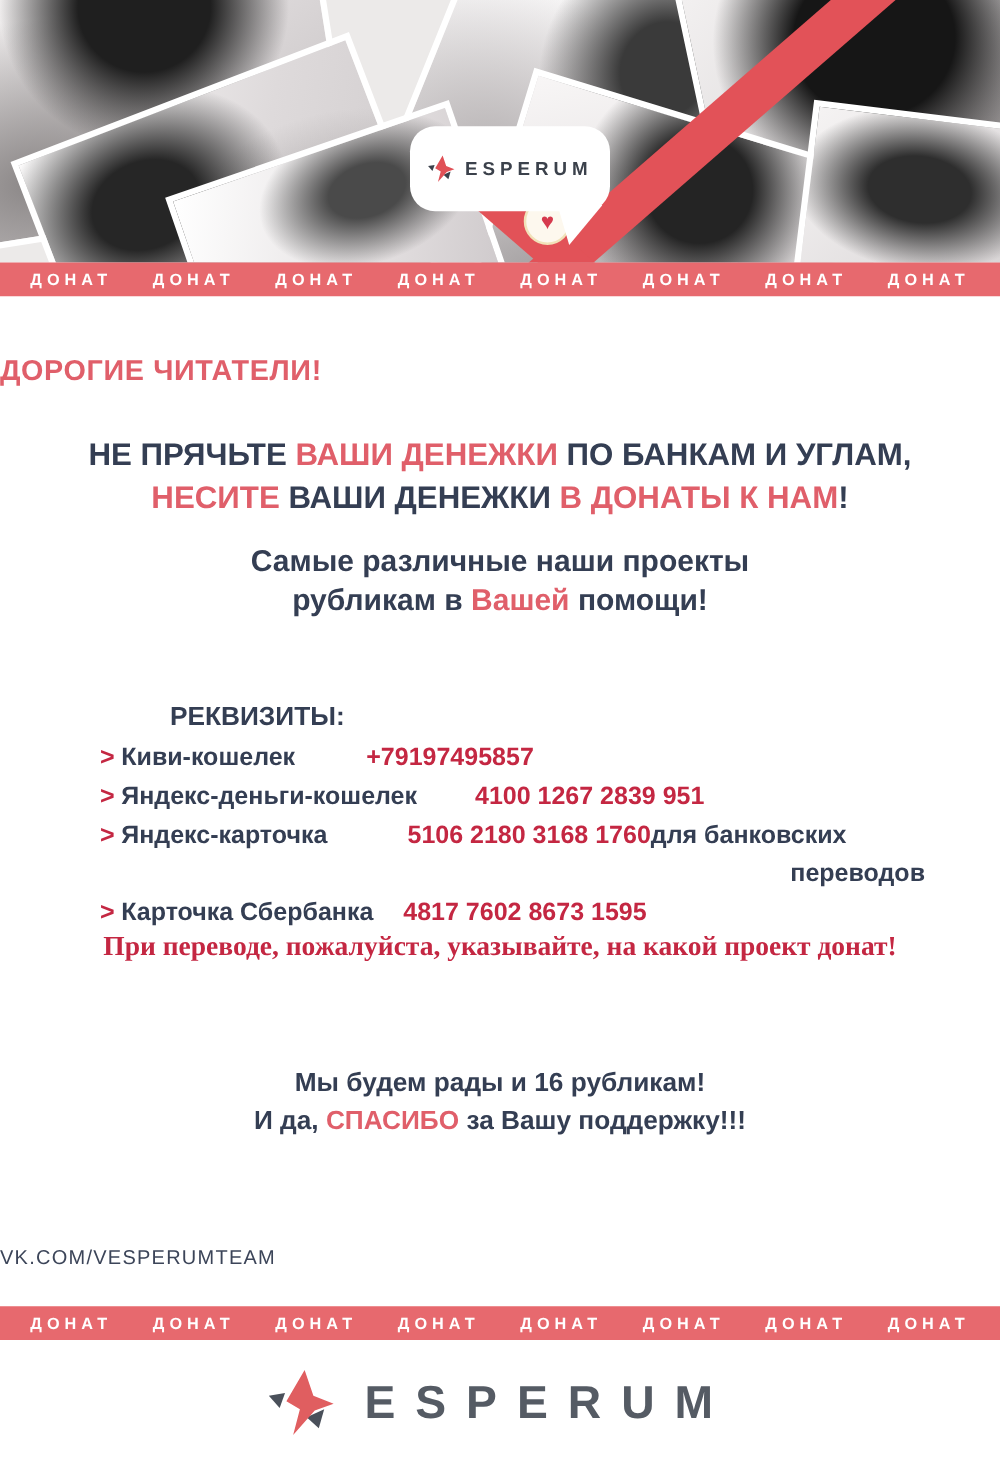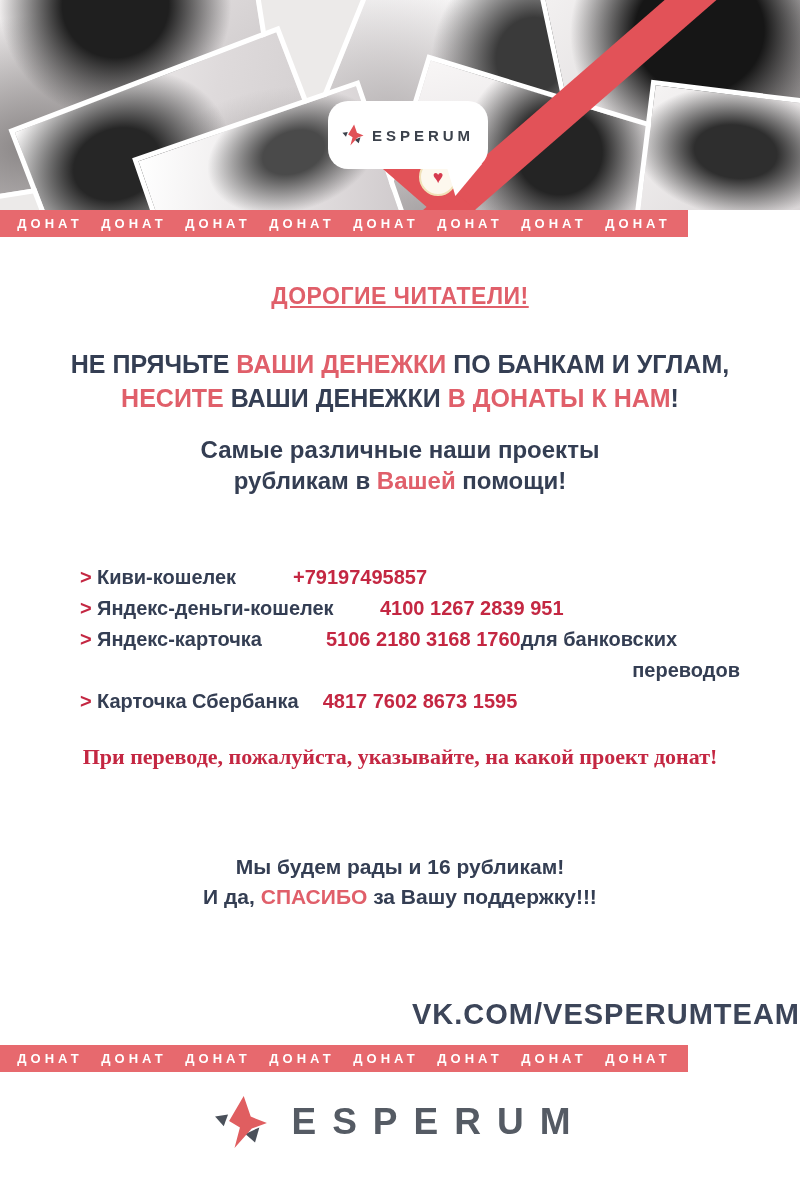--- a/index.html
+++ b/index.html
@@ -44,32 +44,32 @@
         background:#fdf8ee; border:2px solid #f1e2b9; display:flex; align-items:center; justify-content:center;
         color:#d63a4e; font-size:18px; line-height:1; }
 
   .bubble { position:absolute; left:328px; top:101px; width:160px; height:68px; background:#ffffff;
         border-radius:20px; display:flex; align-items:center; justify-content:center; gap:8px; z-index:5; }
   .bubble-tail { position:absolute; left:446px; top:164px; width:36px; height:32px; background:#ffffff;
         clip-path:polygon(0 0,100% 0,26% 100%); z-index:4; }
   .bubble-logo-text { font-size:15px; font-weight:bold; letter-spacing:4px; color:#3b414b; }
 
   
-  .banner { position:absolute; left:0; width:688px; height:27px; background:#e7696e;
+  .banner { position:absolute; left:0; width:800px; height:27px; background:#e7696e;
         display:flex; align-items:center; justify-content:space-around; padding:0 8px; }
   .banner-top { top:210px; }
   .banner-bottom { top:1045px; }
   .banner span { color:#ffffff; font-weight:bold; font-size:13px; letter-spacing:4px; }
 
   
   .pink { color:#e05f6a; }
   .dark { color:#343e53; }
 
-  .greeting { position:absolute; left:0; top:283px; width:800px; text-align:center;
-        font-size:23px; font-weight:bold; color:#e05f6a; letter-spacing:0.5px;text-decoration:underline; }
+  .greeting { position:absolute; left:0; top:283px; width:800px; text-align:left;
+        font-size:23px; font-weight:bold; color:#e05f6a; letter-spacing:0.5px; }
   .message { position:absolute; left:0; top:347px; width:800px; text-align:center;
         font-size:25px; font-weight:bold; line-height:34px; color:#343e53; }
   .projects { position:absolute; left:0; top:434px; width:800px; text-align:center;
         font-size:24px; font-weight:bold; line-height:31px; color:#343e53; }
 
   .req { position:absolute; left:80px; top:562px; width:660px; font-size:20px; font-weight:bold; color:#343e53; }
   .req-title { margin-left:56px; font-size:21px; margin-bottom:5px; }
   .req-row { display:flex; align-items:baseline; line-height:31px; white-space:nowrap; }
   .req-bullet { color:#c42742; width:17px; flex:none; }
   .req-label { flex:none; }
@@ -78,22 +78,22 @@
   .req-row.r3 .req-label { width:229px; }
   .req-row.r4 .req-label { margin-right:24px; }
   .req-value { color:#c42742; }
   .req-suffix { margin-left:0; }
   .req-suffix-line2 { text-align:right; line-height:31px; }
 
   .note { position:absolute; left:0; top:744px; width:800px; text-align:center;
         font-size:22px; font-weight:bold; color:#c42742;font-family:Liberation Serif, serif; }
   .thanks { position:absolute; left:0; top:852px; width:800px; text-align:center;
         font-size:21px; font-weight:bold; line-height:30px; color:#343e53; }
-  .vk { position:absolute; left:0; top:998px; width:800px; text-align:right;
-        font-size:29px; font-weight:bold; letter-spacing:1px; color:#3c4559; }
+  .vk { position:absolute; left:0; top:998px; width:800px; text-align:left;
+        font-size:16px; font-weight:normal; letter-spacing:1px; color:#3c4559; }
 
   
   .footer-logo { position:absolute; left:0; top:1086px; width:800px; height:72px;
         display:flex; align-items:center; justify-content:center; gap:24px; }
   .footer-logo-text { font-size:37px; font-weight:bold; letter-spacing:16px; color:#555b64; text-indent:0; }
   .star-svg { display:block; }
 </style>
 </head>
 <body>
 
@@ -140,20 +140,21 @@
     <div><span class="dark">НЕ ПРЯЧЬТЕ </span><span class="pink">ВАШИ ДЕНЕЖКИ</span><span class="dark"> ПО БАНКАМ И УГЛАМ,</span></div>
     <div><span class="pink">НЕСИТЕ</span><span class="dark"> ВАШИ ДЕНЕЖКИ </span><span class="pink">В ДОНАТЫ К НАМ</span><span class="dark">!</span></div>
   </div>
 
   <div class="projects">
     <div>Самые различные наши проекты</div>
     <div><span class="dark">рубликам в </span><span class="pink">Вашей</span><span class="dark"> помощи!</span></div>
   </div>
 
   <div class="req">
+    <div class="req-title">РЕКВИЗИТЫ:</div>
     <div class="req-row r1">
       <span class="req-bullet">&gt;</span>
       <span class="req-label">Киви-кошелек</span>
       <span class="req-value">+79197495857</span>
     </div>
     <div class="req-row r2">
       <span class="req-bullet">&gt;</span>
       <span class="req-label">Яндекс-деньги-кошелек</span>
       <span class="req-value">4100 1267 2839 951</span>
     </div>

